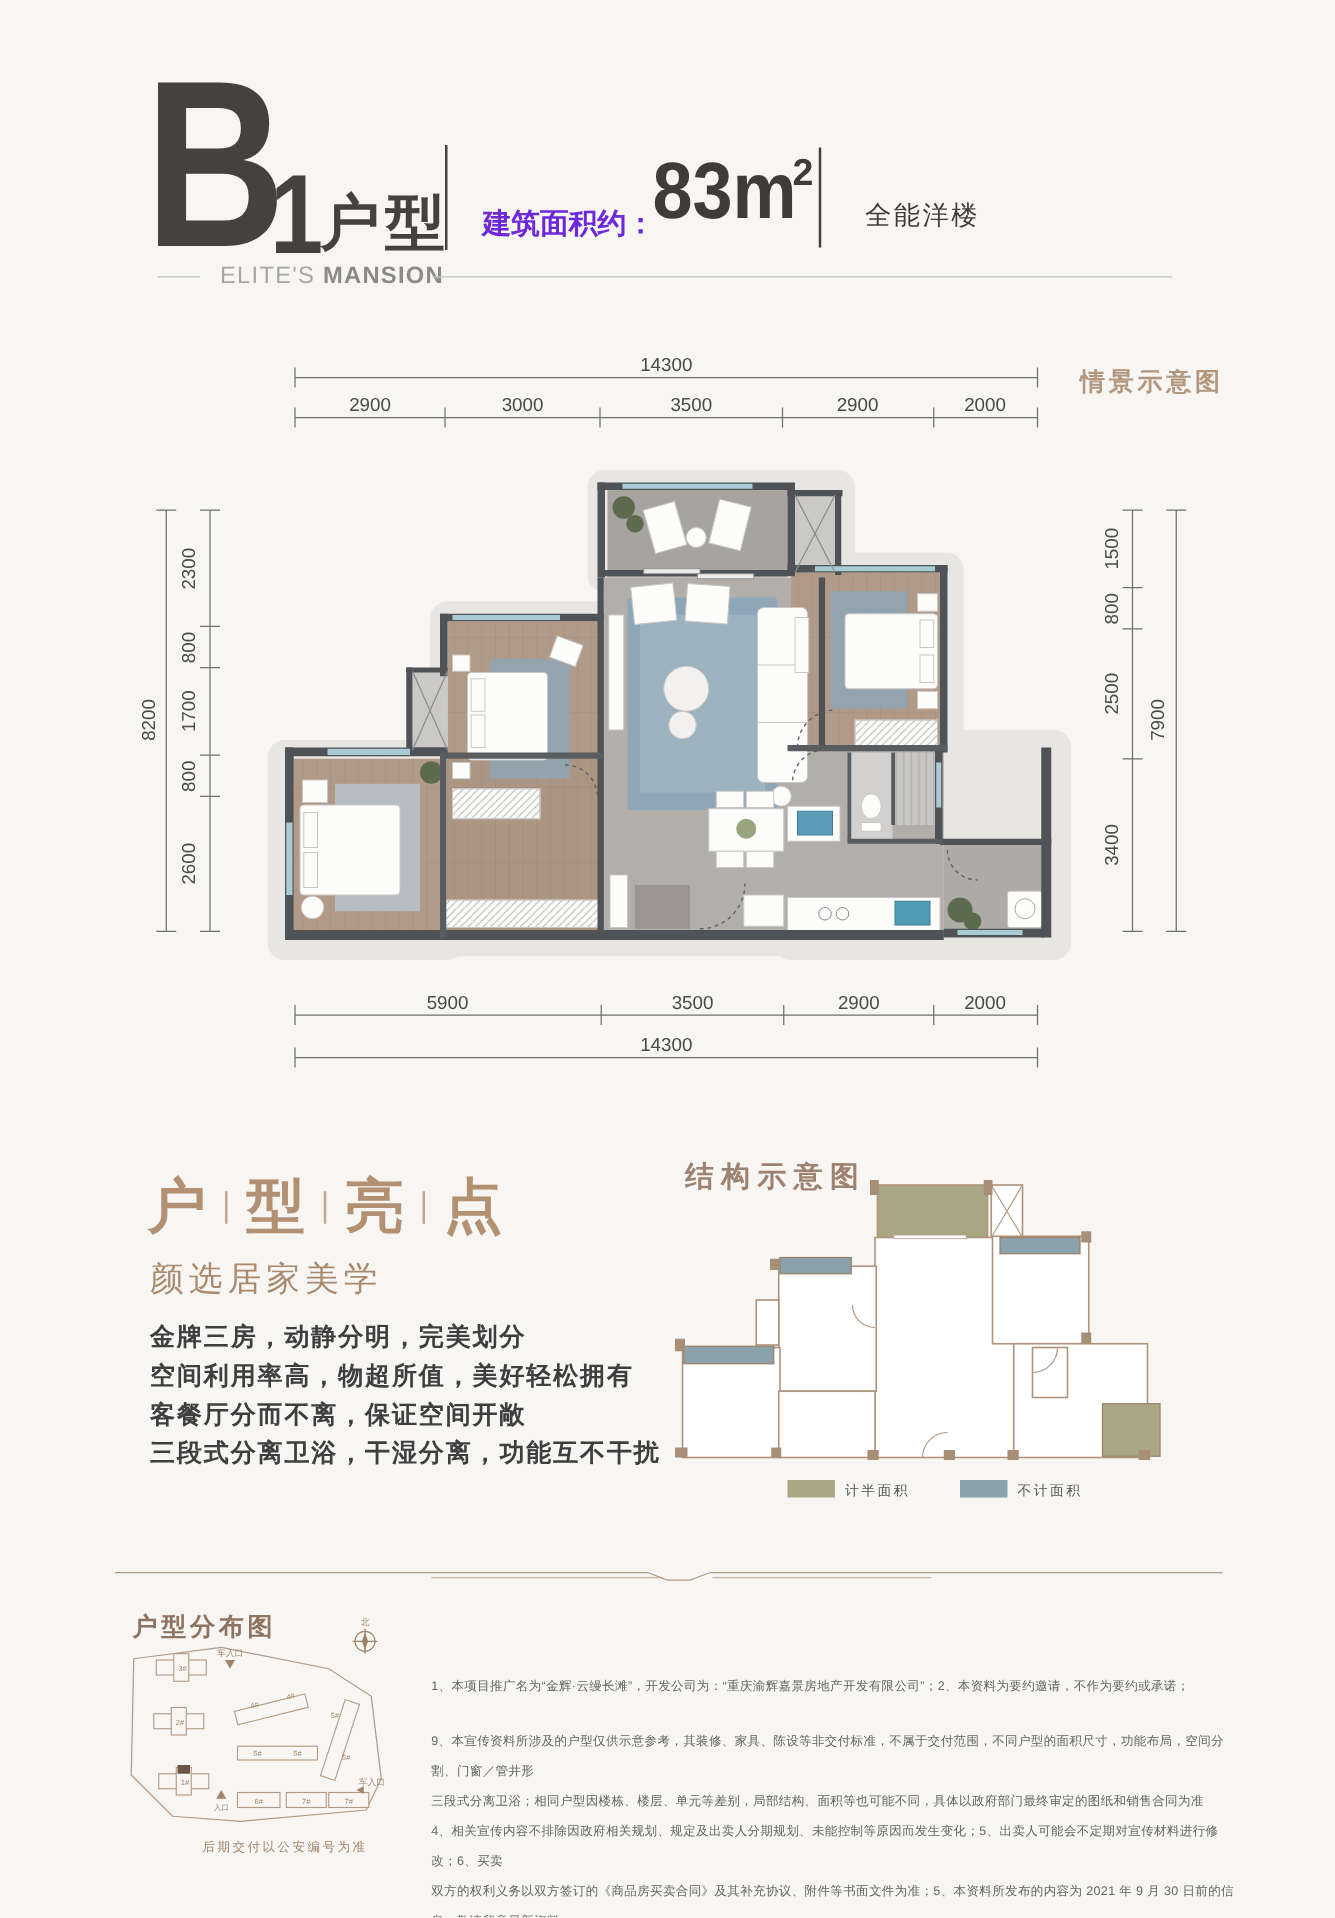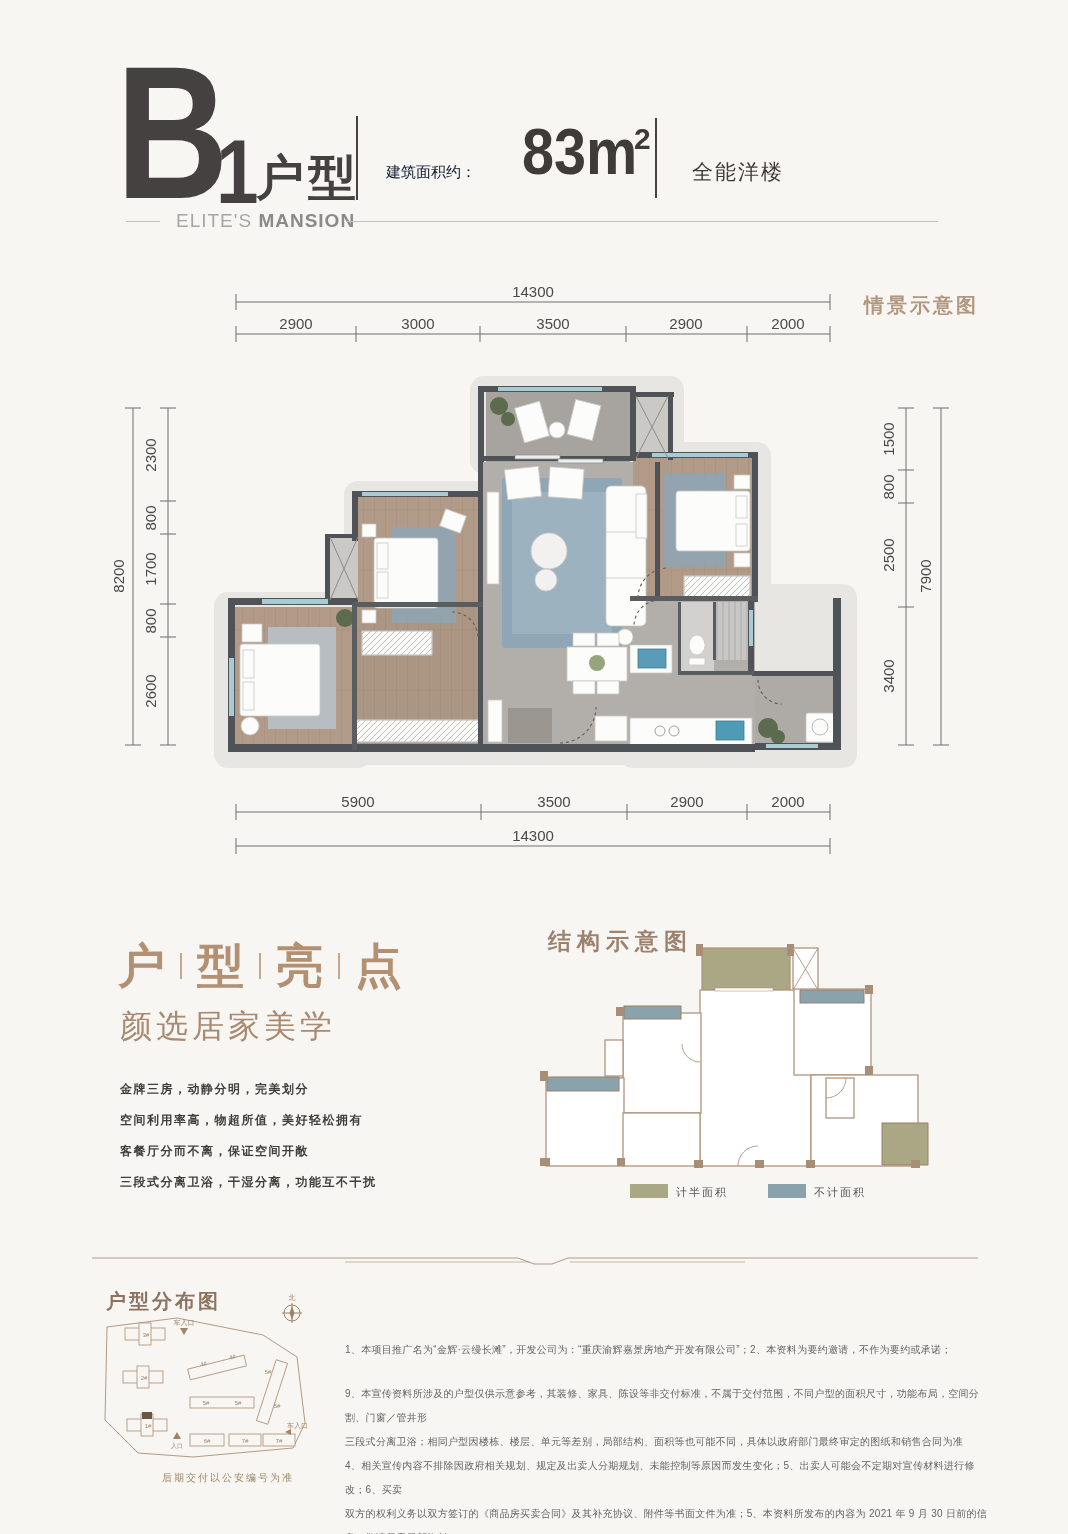--- a/index.html
+++ b/index.html
@@ -4,34 +4,34 @@
 <style>
   html,body{margin:0;padding:0;}
   body{width:1068px;height:1534px;background:#f7f6f3;font-family:"Liberation Sans",sans-serif;}
   .page{position:relative;width:1068px;height:1534px;overflow:hidden;background:#f7f6f3;}
   .abs{position:absolute;}
   
   .plan-letter{left:116px;top:37px;font-size:190px;line-height:1;font-weight:bold;color:#454140;transform:scaleX(.82);transform-origin:left top;letter-spacing:-4px;}
   .plan-number{left:216px;top:127px;font-size:90px;line-height:1;font-weight:bold;color:#454140;transform:scaleX(.85);transform-origin:left top;}
   .plan-type{left:256px;top:146px;font-size:48px;font-weight:bold;color:#454140;letter-spacing:4px;}
   .vdiv{width:2px;background:#454140;}
-  .area-label{left:386px;top:163px;font-size:15px;font-weight:normal;color:#0f172a;}
+  .area-label{left:386px;top:163px;font-size:23px;font-weight:bold;color:#6d28d9;}
   .area-value{left:522px;top:120px;font-size:64px;line-height:1;font-weight:bold;color:#3f3b38;transform:scaleX(.9);transform-origin:left top;}
   .area-sup{left:634px;top:122px;font-size:30px;font-weight:bold;color:#3f3b38;}
   .category{left:692px;top:158px;font-size:21px;color:#3f3b38;letter-spacing:2px;}
   .brand{left:176px;top:210px;font-size:19px;letter-spacing:1px;color:#a7a6a4;}
   .brand b{color:#8b8a88;}
   .hline{height:1px;background:#c4c3c1;}
   .scene-label{left:864px;top:277px;font-size:20px;font-weight:bold;color:#b1977e;letter-spacing:3px;margin-top:15px;}
   
   .hl-title{left:118px;top:942px;display:flex;align-items:center;gap:15px;color:#b29071;font-family:"DejaVu Serif","Liberation Serif",serif;}
   .hl-title .ch{font-size:47px;font-weight:bold;line-height:1;}
   .hl-title .bar{width:2px;height:26px;background:#c3a88e;}
-  .hl-sub{left:120px;top:1005px;font-size:32px;color:#a98a6e;letter-spacing:4px;}
-  .hl-bullets{left:120px;top:1060px;font-size:12px;font-weight:bold;color:#3e3e3e;letter-spacing:1.5px;margin-top:19px;}
+  .hl-sub{left:120px;top:1005px;font-size:27px;color:#a98a6e;letter-spacing:4px;}
+  .hl-bullets{left:120px;top:1060px;font-size:20px;font-weight:bold;color:#3e3e3e;letter-spacing:1.5px;}
   .hl-bullets div{margin-bottom:11px;line-height:20px;}
   
   .st-heading{left:548px;top:926px;font-size:23px;font-weight:bold;color:#9d8270;letter-spacing:6px;font-family:"DejaVu Serif","Liberation Serif",serif;text-align:center;}
   
   .sm-heading{left:106px;top:1288px;font-size:20px;font-weight:bold;color:#8d7360;letter-spacing:3px;font-family:"DejaVu Serif","Liberation Serif",serif;}
   
   .disc{left:345px;top:1338px;width:650px;font-size:10px;color:#646464;letter-spacing:.3px;}
   .disc div{line-height:24px;}
   .disc .p1{margin-bottom:20px;}
   svg text{font-family:"Liberation Sans",sans-serif;}

